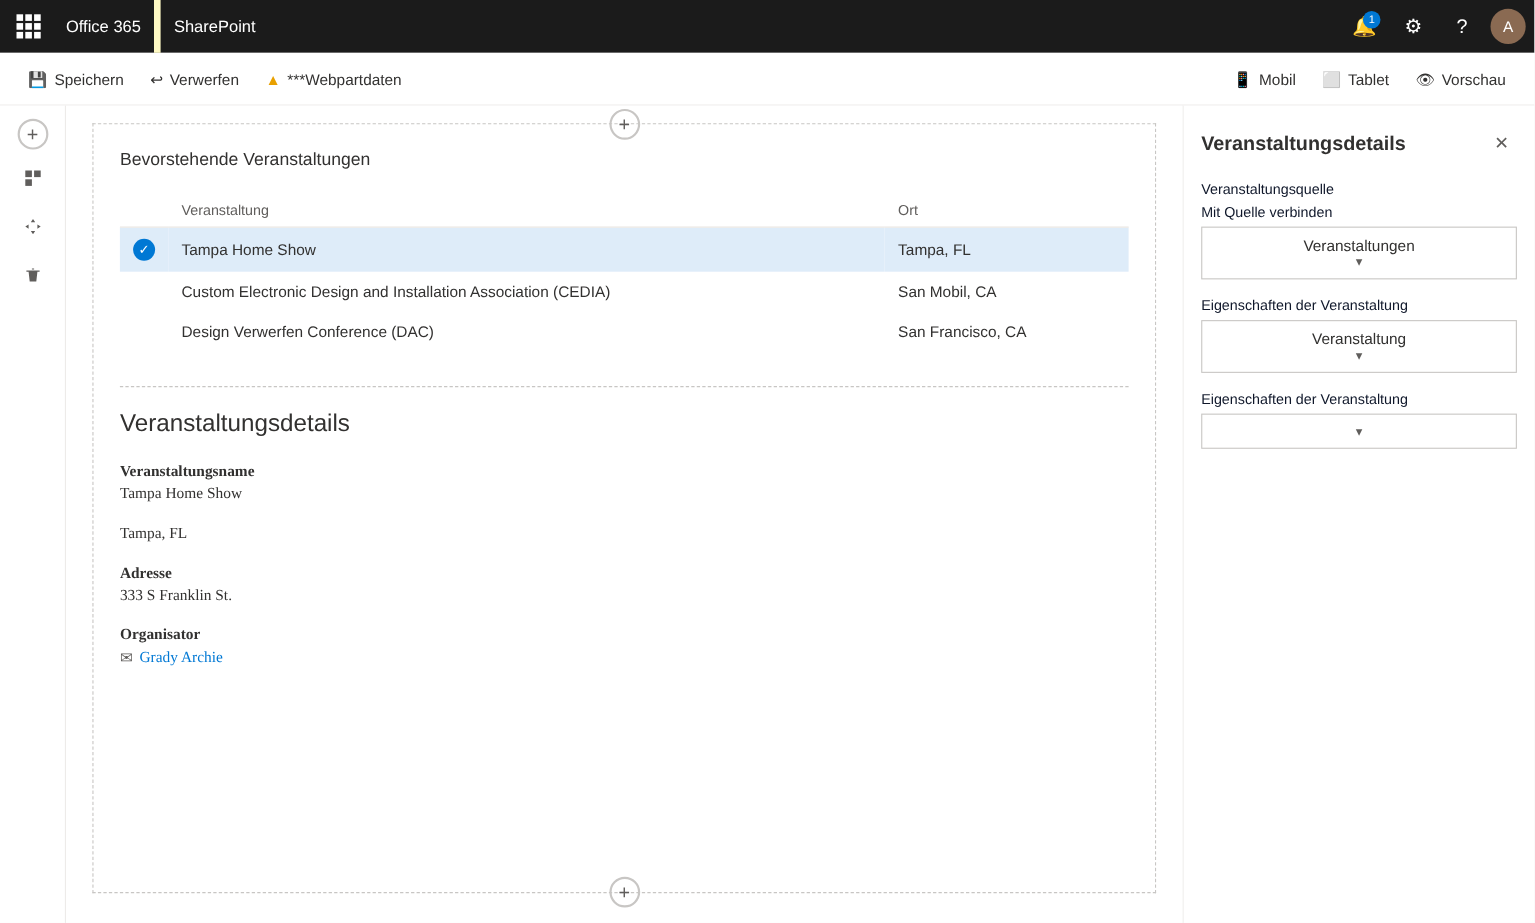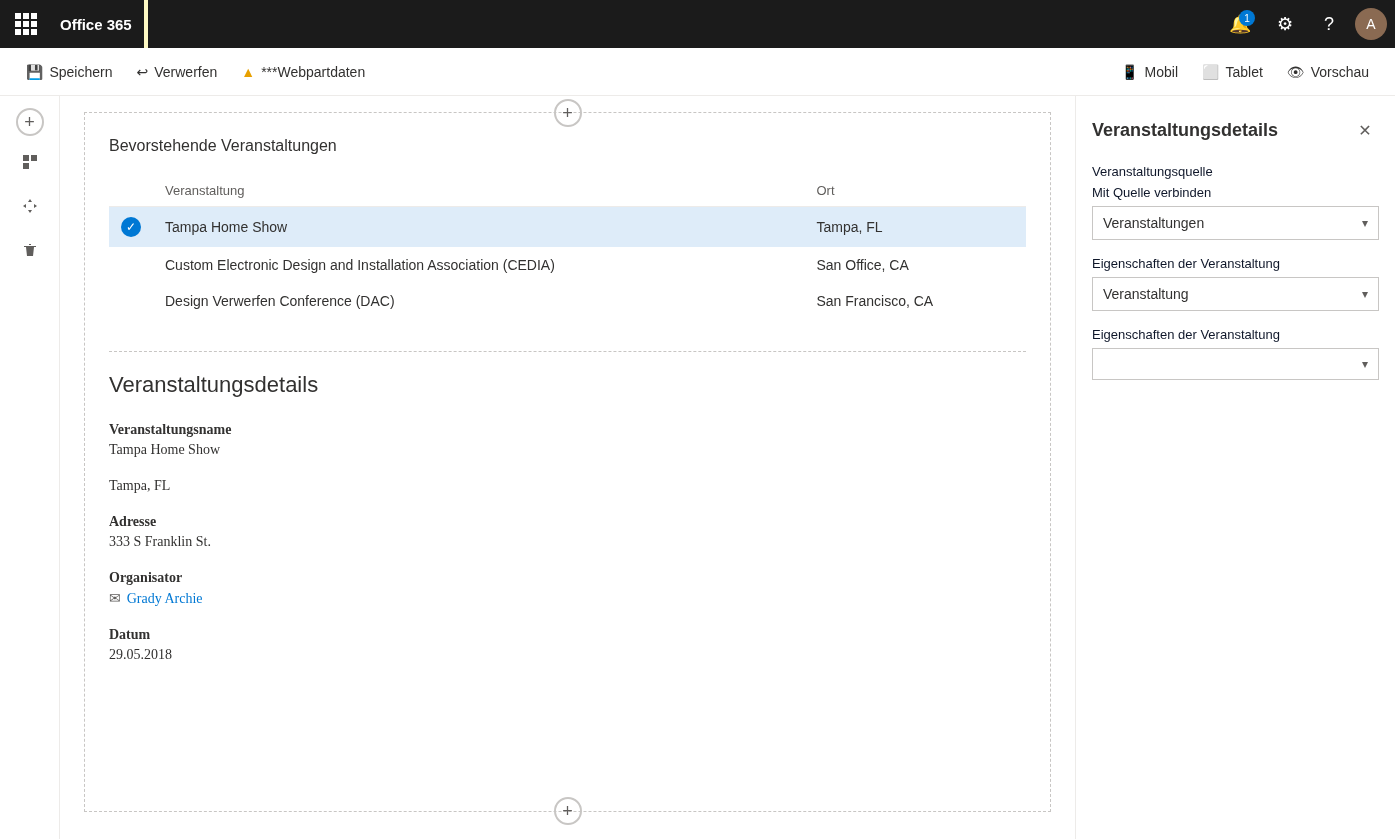--- a/index.html
+++ b/index.html
@@ -19,22 +19,22 @@
       display: flex; align-items: center; justify-content: center;
       cursor: pointer;
       margin-right: 4px;
     }
     .waffle-grid {
       display: grid; grid-template-columns: repeat(3, 6px); grid-gap: 2px;
     }
     .waffle-grid span { width: 6px; height: 6px; background: white; display: block; }
     .top-nav .app-name {
       font-size: 15px; color: white; padding: 17px 12px;
-      border-right: 4px solid #fef9c3;
-      height: 100%; display: flex; align-items: center; font-weight: bold;
+      border-right: 6px solid #fef9c3;
+      height: 100%; display: flex; align-items: center;
     }
     .top-nav .app-name2 {
       font-size: 15px; color: white; padding: 0 12px;
       height: 100%; display: flex; align-items: center;
     }
     .top-nav-right {
       margin-left: auto;
       display: flex; align-items: center; gap: 8px;
     }
     .nav-icon-btn {
@@ -233,20 +233,21 @@
       width: 100%;
       border: 1px solid #c8c6c4;
       padding: 8px 10px;
       font-size: 14px;
       color: #323130;
       display: flex;
       align-items: center;
       justify-content: space-between;
       cursor: pointer;
       background: white;
+      flex-direction: column;
     }
     .dropdown-arrow { color: #605e5c; font-size: 12px; }
   </style>
 </head>
 <body>
 
 <nav class="top-nav">
   <div class="waffle">
     <div class="waffle-grid">
       <span></span>
@@ -254,20 +255,21 @@
         <span></span>
       <span></span>
         <span></span>
         <span></span>
       <span></span>
         <span></span>
         <span></span>
     </div>
   </div>
   <div class="app-name">Office 365</div>
+  <div class="app-name2">SharePoint</div>
   <div class="top-nav-right">
     <div class="nav-icon-btn">
       🔔
       <div class="badge">1</div>
     </div>
     <div class="nav-icon-btn">⚙</div>
     <div class="nav-icon-btn">?</div>
     <div class="avatar">A</div>
   </div>
 </nav>
@@ -345,21 +347,21 @@
         <tr class="selected-row">
               <td>
                 <div class="check-icon">✓</div>
               </td>
               <td>Tampa Home Show</td>
               <td>Tampa, FL</td>
             </tr>
             <tr>
               <td></td>
               <td>Custom Electronic Design and Installation Association (CEDIA)</td>
-              <td>San Office, CA</td>
+              <td>San Mobil, CA</td>
             </tr>
             <tr>
               <td></td>
               <td>Design Verwerfen Conference (DAC)</td>
               <td>San Francisco, CA</td>
             </tr>
           </tbody>
       </table>
 
       <hr class="section-divider">
@@ -380,24 +382,20 @@
           </div>
           <div class="detail-field">
             <div class="detail-label">Organisator</div>
             <div class="detail-value">
               <a class="email-link" href="#">
                 <span class="email-icon">✉</span>
                 <span>Grady Archie</span>
               </a>
             </div>
           </div>
-          <div class="detail-field">
-            <div class="detail-label">Datum</div>
-            <div class="detail-value">29.05.2018</div>
-          </div>
         </div>
 
       <div class="add-row-bottom">
         <div class="plus-circle">+</div>
       </div>
     </div>
   </div>
 
   <div class="right-panel">
     <div class="right-panel-header">

